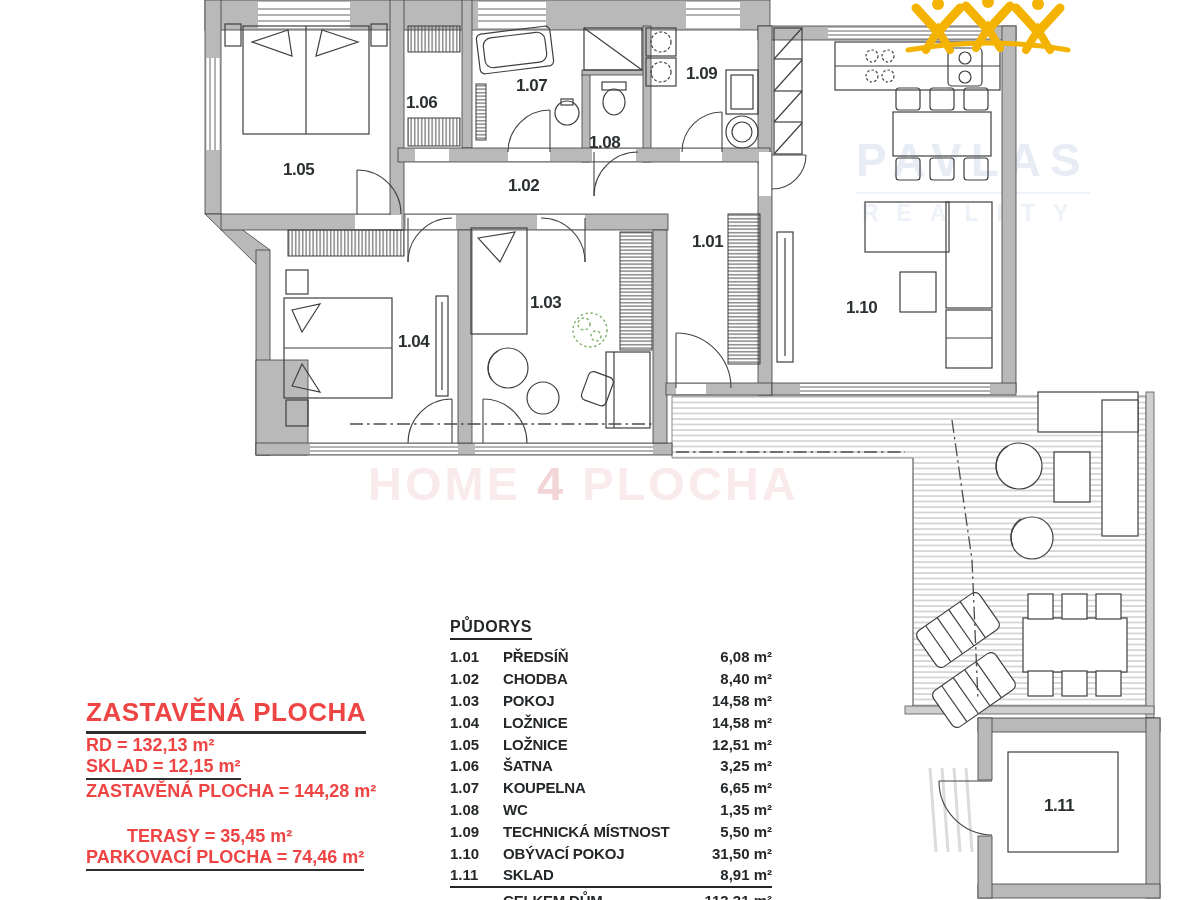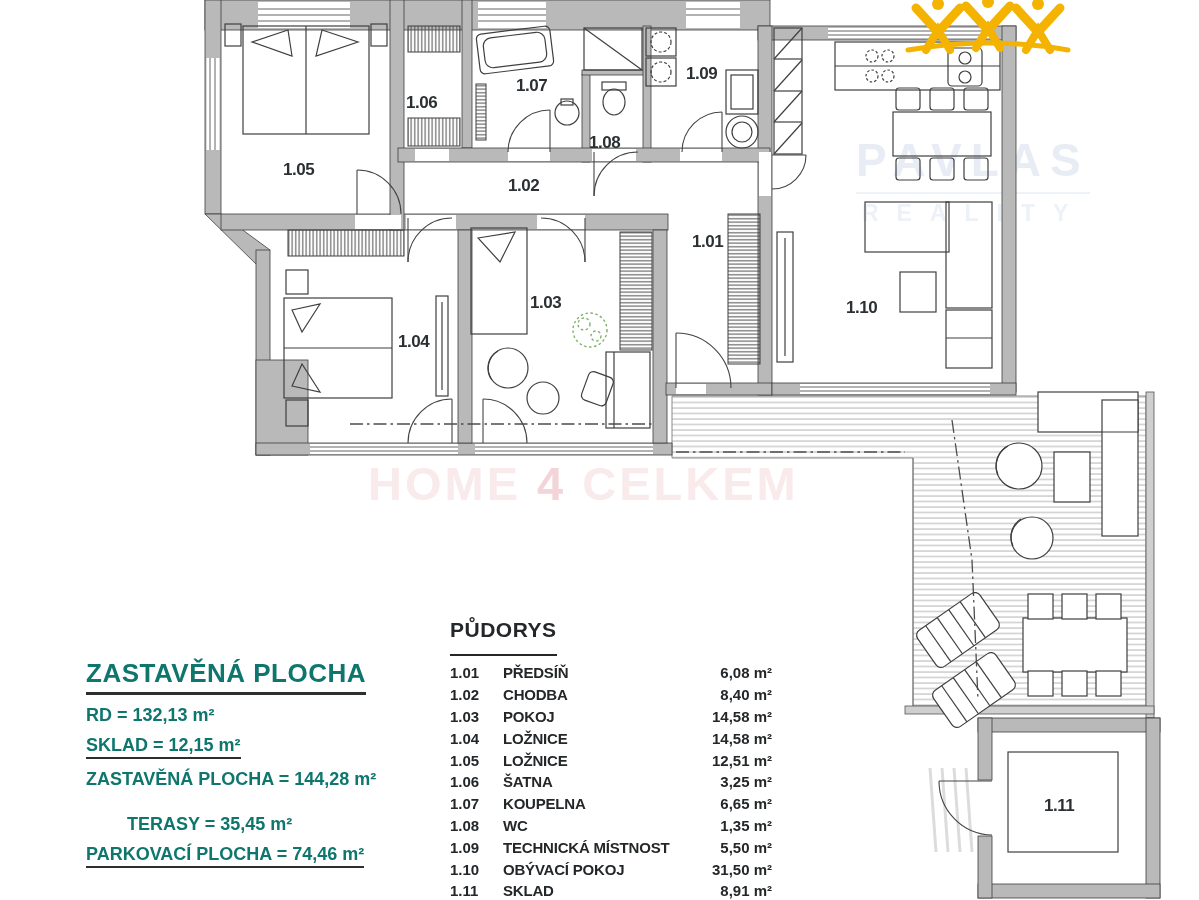--- a/index.html
+++ b/index.html
@@ -25,50 +25,50 @@
   .furn{fill:none;stroke:#3f3f3f;stroke-width:1.2;}
   .furnw{fill:#ffffff;stroke:#3f3f3f;stroke-width:1.2;}
   .thin{fill:none;stroke:#666;stroke-width:0.8;}
   .dd{fill:none;stroke:#4c4c4c;stroke-width:1.3;stroke-dasharray:13 4 2.5 4;}
   .rlab{font-size:17px;font-weight:bold;fill:#2b3032;letter-spacing:-0.5px;}
   .plant{fill:none;stroke:#7fb069;stroke-width:1.4;stroke-dasharray:2.5 2.5;}
   .gold{stroke:#f4b301;fill:none;stroke-linecap:round;}
   .park{stroke:#dcdcdc;stroke-width:3;}
 
   
-  .areas{position:absolute;left:86px;top:658px;z-index:3;color:#0f766e;}
+  .areas{position:absolute;left:86px;top:697px;z-index:3;color:#ef4444;}
   .areas .ttl span{display:inline-block;font-size:26px;font-weight:bold;letter-spacing:0.5px;
                    border-bottom:3px solid #2c2f30;padding-bottom:3px;}
-  .areas .aline{margin-top:10px;font-size:18px;font-weight:bold;line-height:20px;}
+  .areas .aline{margin-top:1px;font-size:18px;font-weight:bold;line-height:20px;}
   .areas .aline span{display:inline-block;}
   .areas .aline span.u{border-bottom:2.5px solid #2c2f30;padding-bottom:2px;}
   .areas .gap{margin-top:25px;margin-left:41px;}
 
   
   .legend{position:absolute;left:450px;top:618px;z-index:3;width:322px;color:#242729;}
-  .legend .ttl span{display:inline-block;font-size:21px;font-weight:bold;letter-spacing:0.5px;
-                    border-bottom:2.5px solid #242729;padding-bottom:12px;}
+  .legend .ttl span{display:inline-block;font-size:16px;font-weight:bold;letter-spacing:0.5px;
+                    border-bottom:2.5px solid #242729;padding-bottom:2px;}
   .legend .rows{margin-top:6px;}
   .legend .lrow{display:flex;height:21.8px;align-items:center;font-size:15px;font-weight:bold;}
   .legend .lno{width:53px;flex:none;}
   .legend .lname{flex:1;letter-spacing:-0.2px;}
   .legend .larea{flex:none;text-align:center;}
   .legend .lrow.last{border-bottom:2.5px solid #242729;}
   .legend .lrow.total{margin-top:2px;height:22px;}
 </style>
 </head>
 <body>
 
 <div class="stage">
 
   <div class="wm-pavlas">
     <div class="l1">PAVLAS</div>
     <div class="l2">REALITY</div>
   </div>
-  <div class="wm-home"><span>HOME</span>&nbsp;<span class="accent">4</span>&nbsp;<span>CELKEM</span></div>
+  <div class="wm-home"><span>HOME</span>&nbsp;<span class="accent">4</span>&nbsp;<span>PLOCHA</span></div>
 
   <svg class="plan-svg" width="1199" height="900" viewBox="0 0 1199 900">
     <defs>
       <pattern id="pv" width="3.5" height="10" patternUnits="userSpaceOnUse">
         <path d="M1.7 0 V10" stroke="#4a4a4a" stroke-width="1"></path>
       </pattern>
       <pattern id="ph" width="10" height="3.5" patternUnits="userSpaceOnUse">
         <path d="M0 1.7 H10" stroke="#4a4a4a" stroke-width="1"></path>
       </pattern>
       <pattern id="pd" width="14" height="5.5" patternUnits="userSpaceOnUse">

